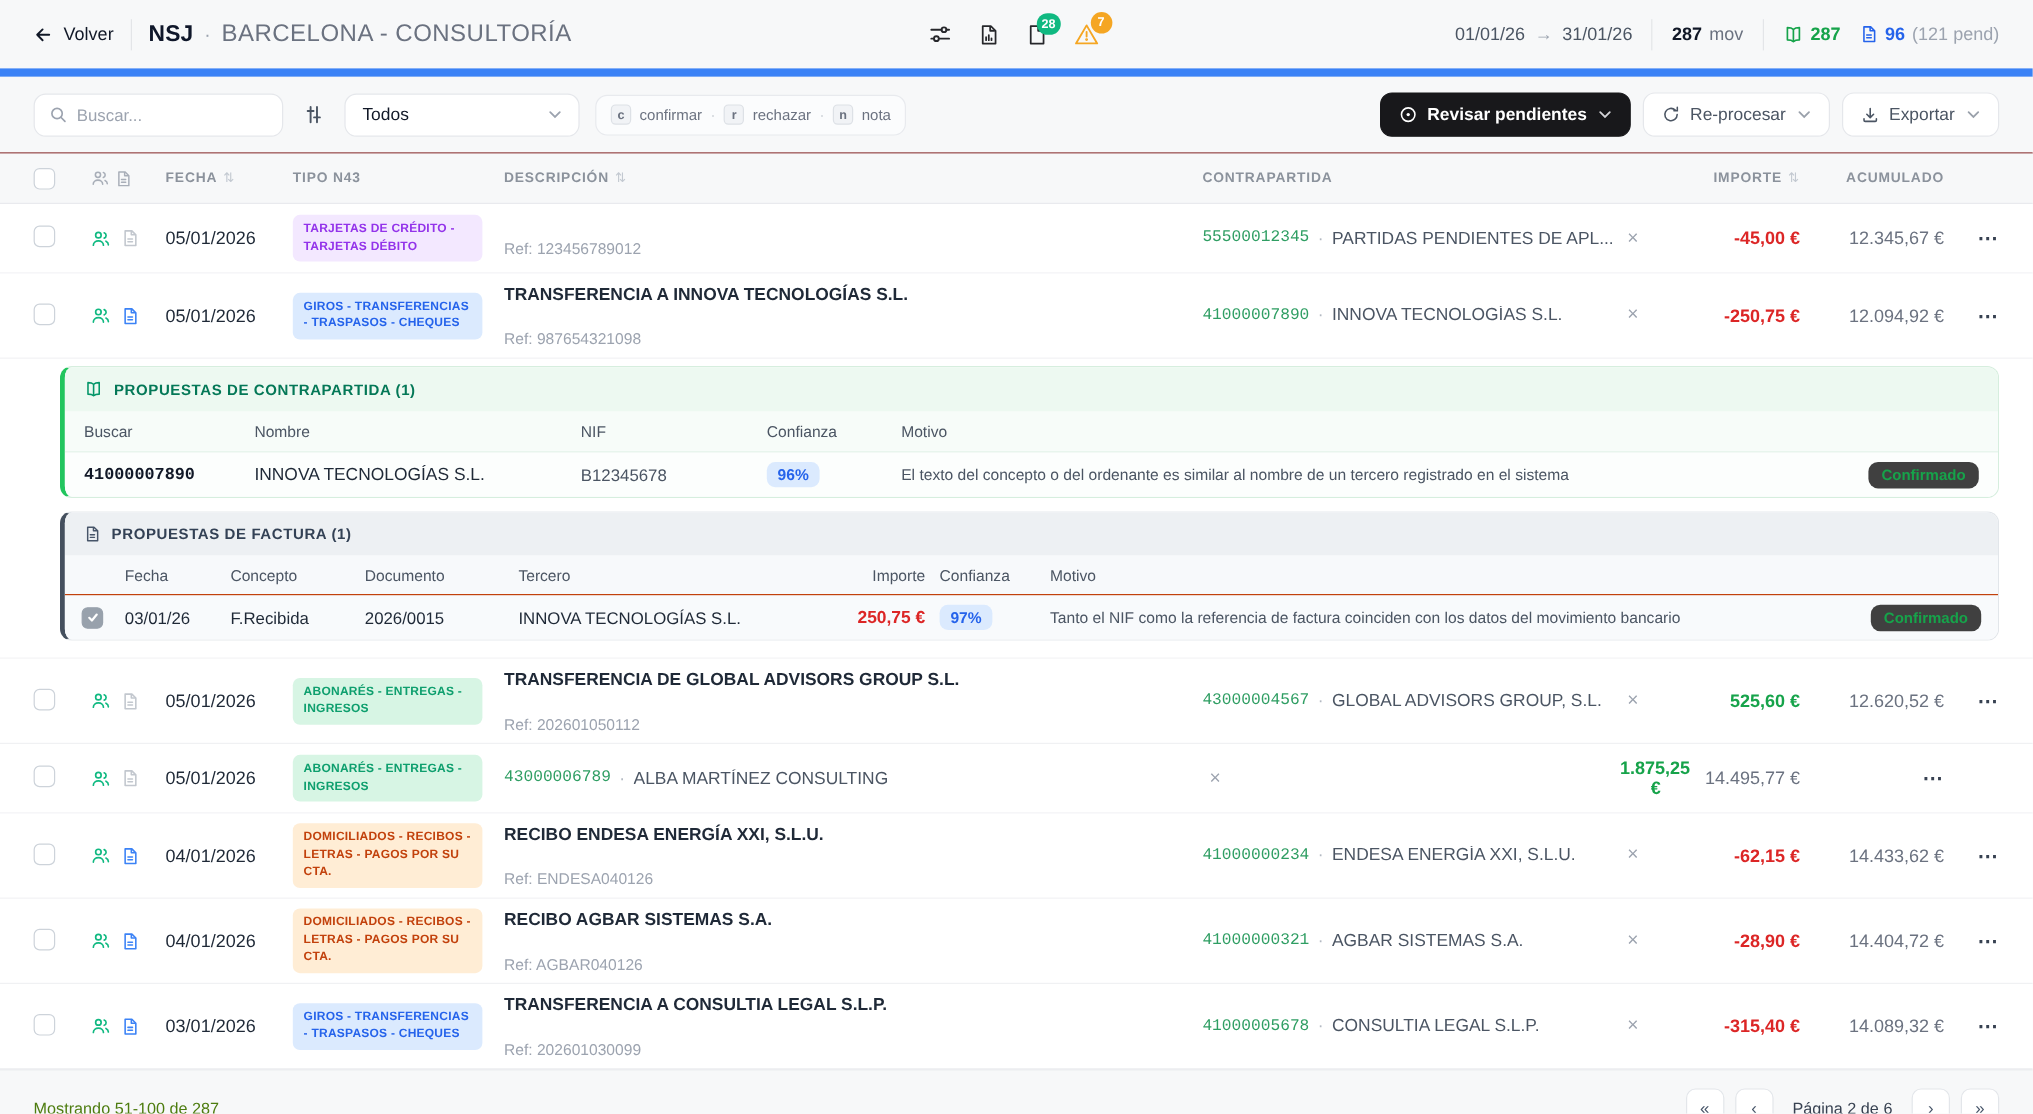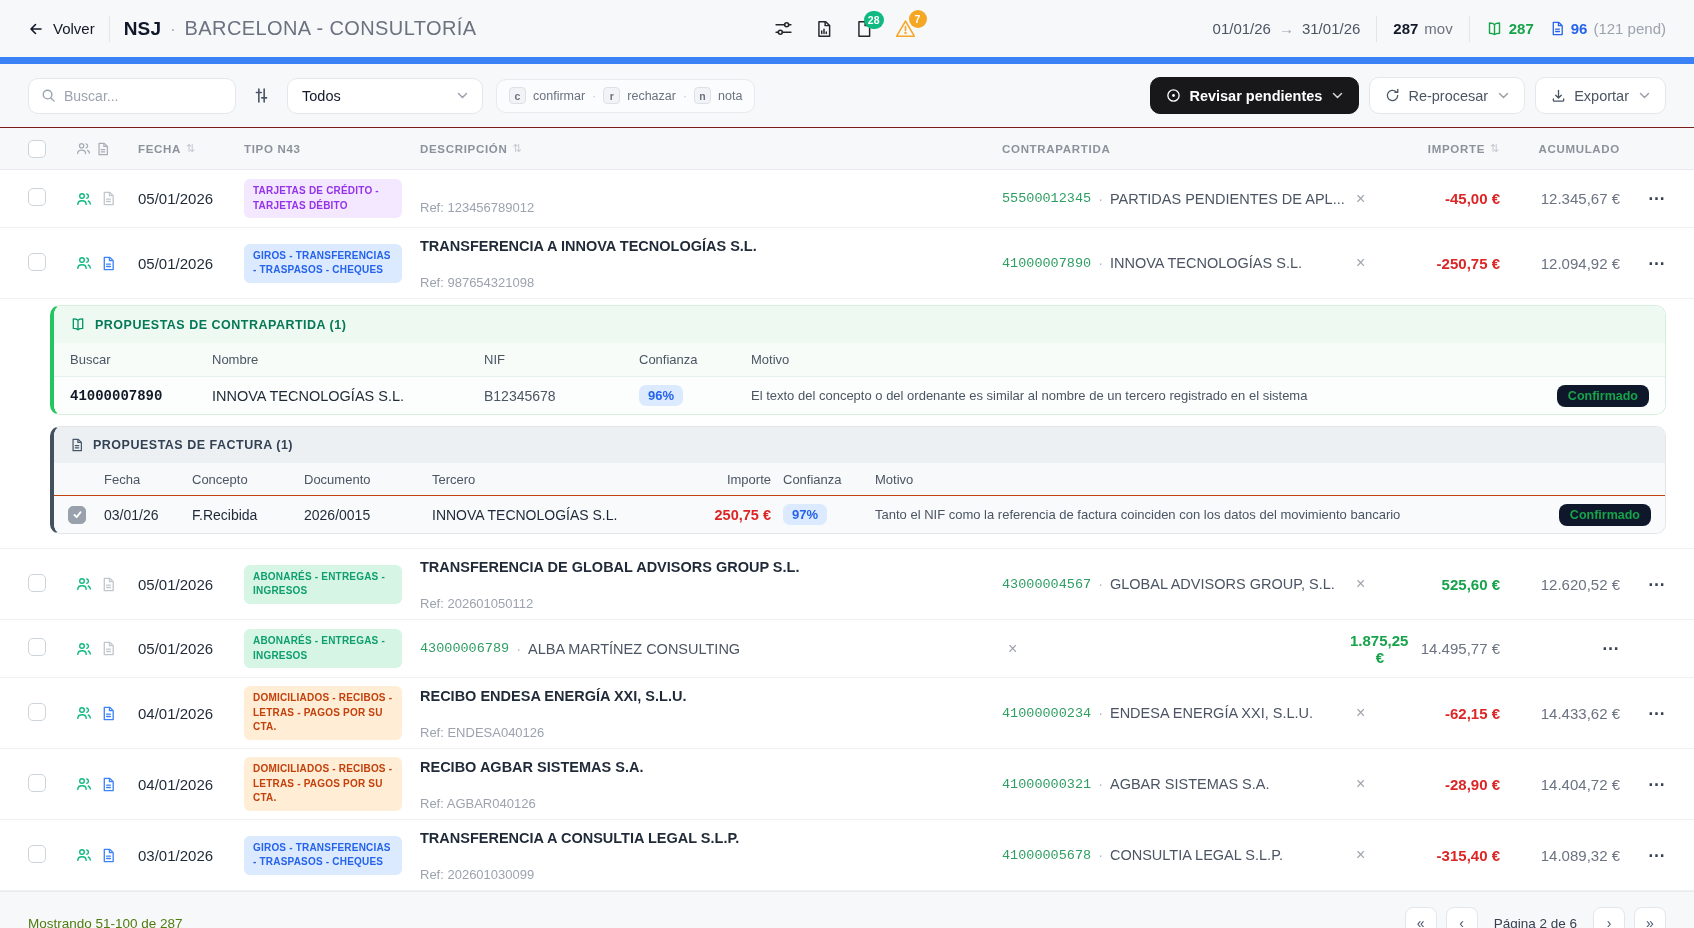--- a/index.html
+++ b/index.html
@@ -99,21 +99,21 @@
   .panel-fa .panel-head{ background:#edf0f3; color:#334155;}
   .panel-head{ display:flex; align-items:center; gap:9px; padding:11px 16px; font-size:12.5px; font-weight:700; letter-spacing:.04em;}
   .pgrid-cp{ display:grid; grid-template-columns:142px 272px 155px 112px 1fr 128px; align-items:center; padding:0 16px;}
   .panel-cp .pcols{ background:#f7fcf9; min-height:33px; font-size:13px; color:#4b5563;}
   .panel-cp .pdata{ background:#fcfefd; border-top:1px solid #e3f3e9; min-height:38px; padding-top:6px; padding-bottom:6px;}
   .pc-cuenta{ font-weight:700; font-size:14px; color:#111827;}
   .pc-nombre{ font-size:14.5px; color:#1f2937;}
   .pc-nif{ font-size:14px; color:#4b5563;}
   .conf-badge{ display:inline-block; background:#dbeafe; color:#2563eb; font-weight:700; font-size:13px; padding:3px 9px; border-radius:7px;}
   .pc-motivo{ font-size:13px; color:#4b5563; padding-right:14px;}
-  .status-badge{ display:inline-block; background:#0f172a; color:#16a34a; font-size:12.5px; font-weight:600; padding:4px 11px; border-radius:8px; justify-self:end;}
+  .status-badge{ display:inline-block; background:#404040; color:#16a34a; font-size:12.5px; font-weight:600; padding:4px 11px; border-radius:8px; justify-self:end;}
   .pgrid-fa{ display:grid; grid-template-columns:36px 88px 112px 128px 255px 96px 92px 1fr 120px; align-items:center; padding:0 14px;}
   .panel-fa .pcols{ background:#f7f9fb; min-height:32px; font-size:13px; color:#4b5563;}
   .panel-fa .pdata{ background:#f8fafc; border-top:1px solid #c2410c; min-height:38px; padding-top:5px; padding-bottom:5px;}
   .fa-imp{ text-align:right; padding-right:12px; font-weight:700; font-size:14.5px; color:#dc2626;}
   .fa-imp-h{ text-align:right; padding-right:12px;}
   .fa-val{ font-size:14px; color:#1f2937;}
 
   
   .footer{ flex:0 0 auto; display:flex; align-items:center; padding:15px 28px; border-top:1px solid #e9eaee; background:#f7f8f9;}
   .showing{ font-size:13.5px; color:#4d7c0f;}

